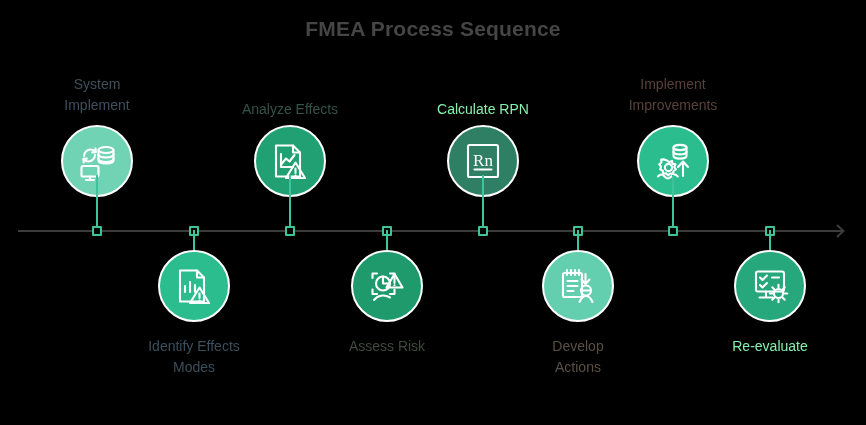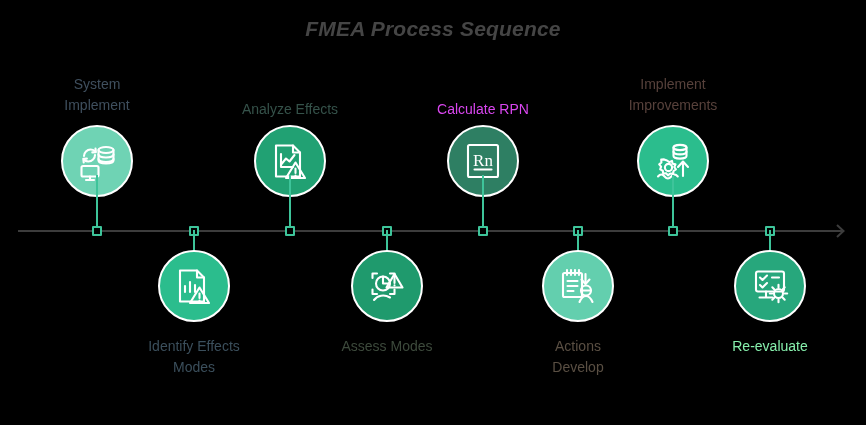--- a/index.html
+++ b/index.html
@@ -24,21 +24,20 @@
   #chart-title {
     position: absolute;
     top: 17px;
     left: 0;
     width: 866px;
     text-align: center;
     font-size: 21px;
     font-weight: bold;
     color: #454545;
     letter-spacing: 0.2px;
-    font-style: italic;
   }
   .axis-line {
     position: absolute;
     left: 18px;
     top: 230px;
     width: 820px;
     height: 2px;
     background: #3c3c3c;
   }
   .axis-arrow {
@@ -178,27 +177,27 @@
       <svg width="44" height="44" viewBox="0 0 44 44" fill="none" stroke="#ffffff" stroke-width="2.1" stroke-linecap="round" stroke-linejoin="round">
         <path d="M12 9.5H7.5V14M25 9.5h4.5V14M12 30h-4.5v-4.5M25 30h4.5v-4.5"></path>
         <circle cx="18" cy="19.5" r="7"></circle>
         <path d="M18 12.5v7h7"></path>
         <path d="M29.5 10l8 13.5h-16z"></path>
         <path d="M29.5 15v4M29.5 21.2v.2"></path>
         <path d="M9 36c3.5-4.5 10-6 16-2.5"></path>
       </svg>
     </div>
     <div class="label below">
-      <div style="color:#3d4a3c">Assess Modes</div>
+      <div style="color:#3d4a3c">Assess Risk</div>
     </div>
   </div>
 
   <div class="node" style="left:483px">
     <div class="label above-one">
-      <div style="color:#d946ef">Calculate RPN</div>
+      <div style="color:#86efac">Calculate RPN</div>
     </div>
     <div class="bubble up" style="background:#2e7f63">
       <svg width="44" height="44" viewBox="0 0 44 44" fill="none" stroke="#ffffff" stroke-width="2.1" stroke-linecap="round" stroke-linejoin="round">
         <rect x="7" y="6" width="30" height="32" rx="1.5"></rect>
         <text x="22" y="27" text-anchor="middle" font-family="'Liberation Serif', serif" font-size="17" fill="#ffffff" stroke="none">Rn</text>
         <path d="M13.5 30.5h17"></path>
       </svg>
     </div>
     <div class="stem up"></div>
     <div class="marker"></div>
@@ -213,22 +212,22 @@
         <path d="M11 6v5M15 6v5M19 6v5M23 6v5"></path>
         <path d="M11.5 17h10M11.5 22h10M11.5 27h6"></path>
         <path d="M29.5 10v9"></path>
         <path d="M25.5 15.5l4 4.5 4-4.5"></path>
         <circle cx="30" cy="26.5" r="5"></circle>
         <path d="M25 26.5h10"></path>
         <path d="M23.5 38c1.8-4 4.2-6 6.5-6s4.7 2 6.5 6"></path>
       </svg>
     </div>
     <div class="label below">
+      <div style="color:#5a4f43">Develop</div>
       <div style="color:#5a4f43">Actions</div>
-      <div style="color:#5a4f43">Develop</div>
     </div>
   </div>
 
   <div class="node" style="left:673px">
     <div class="label above-two">
       <div style="color:#57413b">Implement</div>
       <div style="color:#57413b">Improvements</div>
     </div>
     <div class="bubble up" style="background:#2bbd8d">
       <svg width="44" height="44" viewBox="0 0 44 44" fill="none" stroke="#ffffff" stroke-width="2.1" stroke-linecap="round" stroke-linejoin="round">

